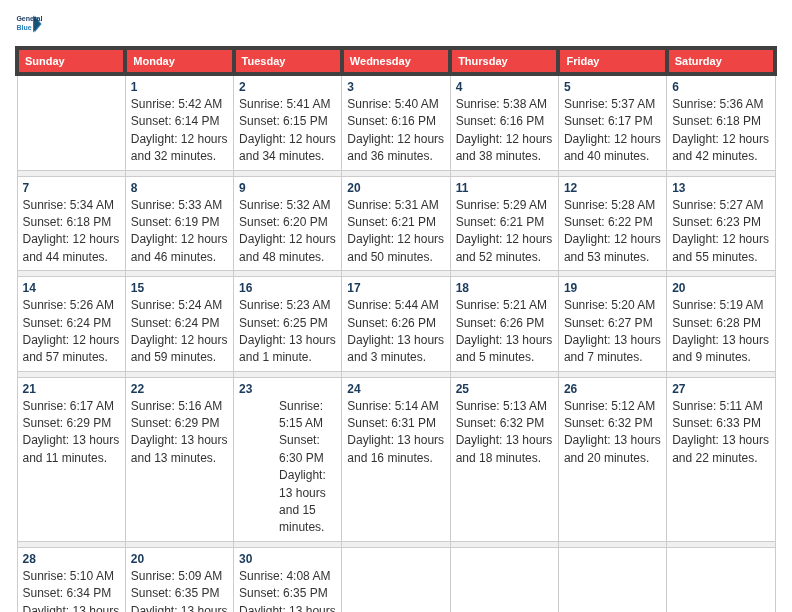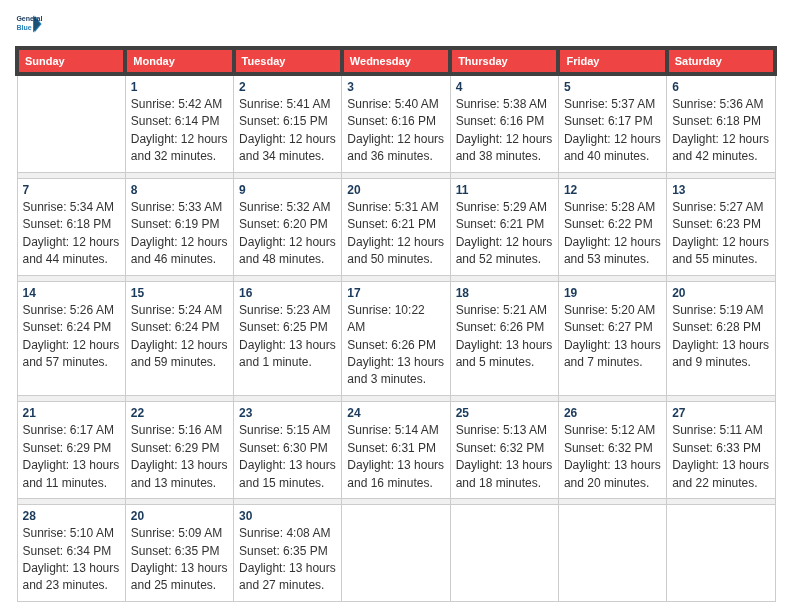--- a/index.html
+++ b/index.html
@@ -259,21 +259,21 @@
           </td>
           <td>
             <div class="day-num">16</div>
             <div class="day-info" style="white-space: pre-line;">Sunrise: 5:23 AM
 Sunset: 6:25 PM
 Daylight: 13 hours
 and 1 minute.</div>
           </td>
           <td>
             <div class="day-num">17</div>
-            <div class="day-info" style="white-space: pre-line;">Sunrise: 10:22 AM
+            <div class="day-info" style="white-space: pre-line;">Sunrise: 5:44 AM
 Sunset: 6:26 PM
 Daylight: 13 hours
 and 3 minutes.</div>
           </td>
           <td>
             <div class="day-num">18</div>
             <div class="day-info" style="white-space: pre-line;">Sunrise: 5:21 AM
 Sunset: 6:26 PM
 Daylight: 13 hours
 and 5 minutes.</div>
@@ -312,21 +312,21 @@
           </td>
           <td>
             <div class="day-num">22</div>
             <div class="day-info" style="white-space: pre-line;">Sunrise: 5:16 AM
 Sunset: 6:29 PM
 Daylight: 13 hours
 and 13 minutes.</div>
           </td>
           <td>
             <div class="day-num">23</div>
-            <div class="day-info" style="white-space: pre-line;">Sunrise: 5:15 AM
+            <div class="day-info" style="white-space: pre-line; margin-left: 40px;">Sunrise: 5:15 AM
 Sunset: 6:30 PM
 Daylight: 13 hours
 and 15 minutes.</div>
           </td>
           <td>
             <div class="day-num">24</div>
             <div class="day-info" style="white-space: pre-line;">Sunrise: 5:14 AM
 Sunset: 6:31 PM
 Daylight: 13 hours
 and 16 minutes.</div>

